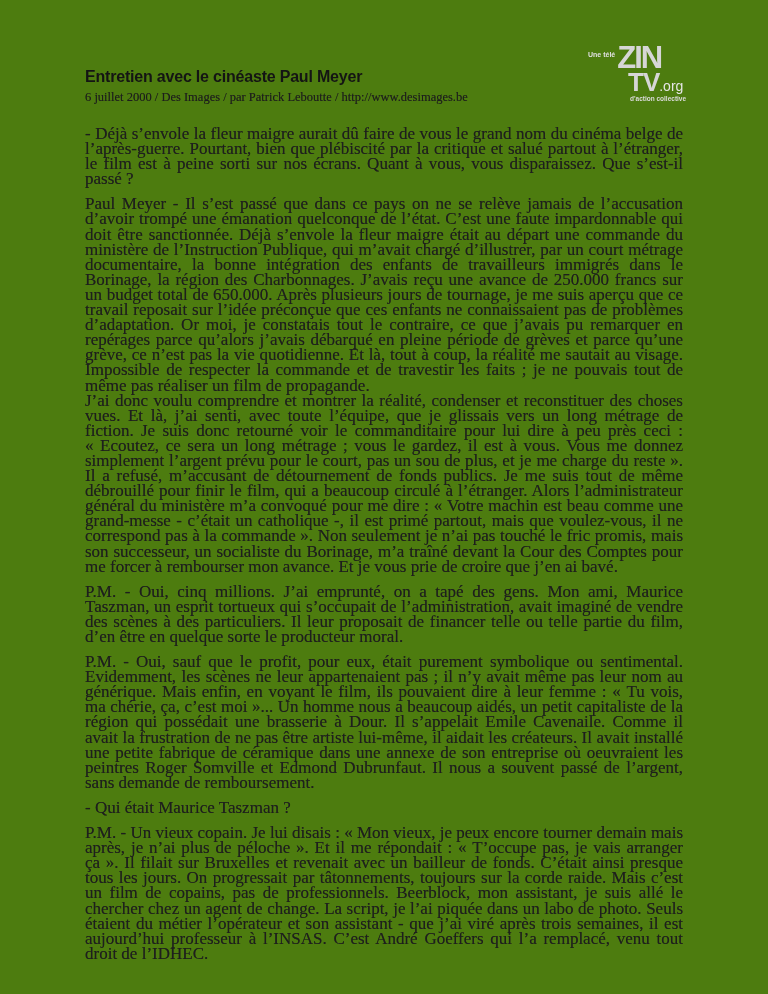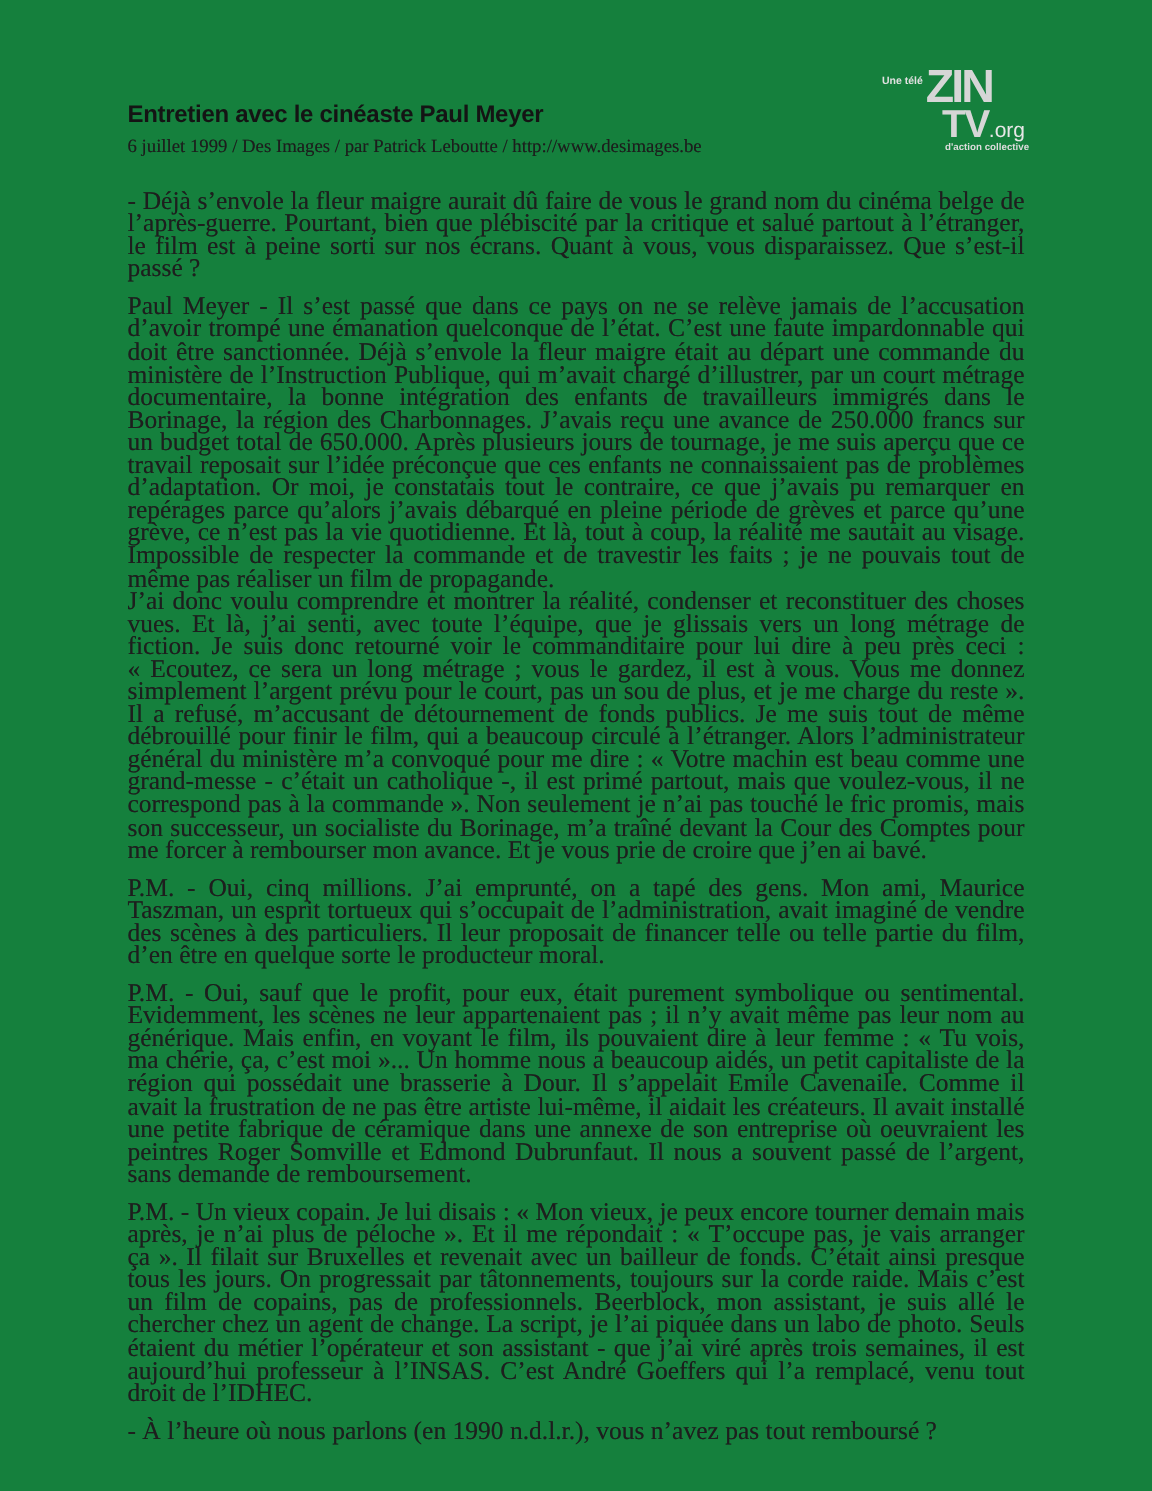--- a/index.html
+++ b/index.html
@@ -4,21 +4,21 @@
 <style>
   html, body {
     margin: 0;
     padding: 0;
     background: #ffffff;
   }
   .page {
     position: relative;
     width: 768px;
     height: 994px;
-    background: #15803d;
+    background: #4d7c0f;
     overflow: hidden;
     font-family: "Liberation Serif", serif;
   }
   .content {
     position: absolute;
     left: 85px;
     top: 68px;
     width: 598px;
   }
   .title {
@@ -114,25 +114,25 @@
     </div>
     <div class="logo-row2">
       <span class="logo-tv">TV</span>
         <span class="logo-org">.org</span>
     </div>
     <div class="logo-tagline-bottom">d'action collective</div>
   </div>
 
   <div class="content">
     <h1 class="title">Entretien avec le cinéaste Paul Meyer</h1>
-    <p class="byline">6 juillet 1999 / Des Images / par Patrick Leboutte / http://www.desimages.be</p>
+    <p class="byline">6 juillet 2000 / Des Images / par Patrick Leboutte / http://www.desimages.be</p>
     <div class="article">
         <p class="para">- Déjà s’envole la fleur maigre aurait dû faire de vous le grand nom du cinéma belge de l’après-guerre. Pourtant, bien que plébiscité par la critique et salué partout à l’étranger, le film est à peine sorti sur nos écrans. Quant à vous, vous disparaissez. Que s’est-il passé&nbsp;?</p>
         <p class="para continues">Paul Meyer - Il s’est passé que dans ce pays on ne se relève jamais de l’accusation d’avoir trompé une émanation quelconque de l’état. C’est une faute impardonnable qui doit être sanctionnée. Déjà s’envole la fleur maigre était au départ une commande du ministère de l’Instruction Publique, qui m’avait chargé d’illustrer, par un court métrage documentaire, la bonne intégration des enfants de travailleurs immigrés dans le Borinage, la région des Charbonnages. J’avais reçu une avance de 250.000 francs sur un budget total de 650.000. Après plusieurs jours de tournage, je me suis aperçu que ce travail reposait sur l’idée préconçue que ces enfants ne connaissaient pas de problèmes d’adaptation. Or moi, je constatais tout le contraire, ce que j’avais pu remarquer en repérages parce qu’alors j’avais débarqué en pleine période de grèves et parce qu’une grève, ce n’est pas la vie quotidienne. Et là, tout à coup, la réalité me sautait au visage. Impossible de respecter la commande et de travestir les faits&nbsp;; je ne pouvais tout de même pas réaliser un film de propagande.</p>
         <p class="para">J’ai donc voulu comprendre et montrer la réalité, condenser et reconstituer des choses vues. Et là, j’ai senti, avec toute l’équipe, que je glissais vers un long métrage de fiction. Je suis donc retourné voir le commanditaire pour lui dire à peu près ceci&nbsp;: «&nbsp;Ecoutez, ce sera un long métrage&nbsp;; vous le gardez, il est à vous. Vous me donnez simplement l’argent prévu pour le court, pas un sou de plus, et je me charge du reste&nbsp;». Il a refusé, m’accusant de détournement de fonds publics. Je me suis tout de même débrouillé pour finir le film, qui a beaucoup circulé à l’étranger. Alors l’administrateur général du ministère m’a convoqué pour me dire&nbsp;: «&nbsp;Votre machin est beau comme une grand-messe - c’était un catholique -, il est primé partout, mais que voulez-vous, il ne correspond pas à la commande&nbsp;». Non seulement je n’ai pas touché le fric promis, mais son successeur, un socialiste du Borinage, m’a traîné devant la Cour des Comptes pour me forcer à rembourser mon avance. Et je vous prie de croire que j’en ai bavé.</p>
         <p class="para">P.M. - Oui, cinq millions. J’ai emprunté, on a tapé des gens. Mon ami, Maurice Taszman, un esprit tortueux qui s’occupait de l’administration, avait imaginé de vendre des scènes à des particuliers. Il leur proposait de financer telle ou telle partie du film, d’en être en quelque sorte le producteur moral.</p>
         <p class="para">P.M. - Oui, sauf que le profit, pour eux, était purement symbolique ou sentimental. Evidemment, les scènes ne leur appartenaient pas&nbsp;; il n’y avait même pas leur nom au générique. Mais enfin, en voyant le film, ils pouvaient dire à leur femme&nbsp;: «&nbsp;Tu vois, ma chérie, ça, c’est moi&nbsp;»... Un homme nous a beaucoup aidés, un petit capitaliste de la région qui possédait une brasserie à Dour. Il s’appelait Emile Cavenaile. Comme il avait la frustration de ne pas être artiste lui-même, il aidait les créateurs. Il avait installé une petite fabrique de céramique dans une annexe de son entreprise où oeuvraient les peintres Roger Somville et Edmond Dubrunfaut. Il nous a souvent passé de l’argent, sans demande de remboursement.</p>
+        <p class="para">- Qui était Maurice Taszman&nbsp;?</p>
         <p class="para">P.M. - Un vieux copain. Je lui disais&nbsp;: «&nbsp;Mon vieux, je peux encore tourner demain mais après, je n’ai plus de péloche&nbsp;». Et il me répondait&nbsp;: «&nbsp;T’occupe pas, je vais arranger ça&nbsp;». Il filait sur Bruxelles et revenait avec un bailleur de fonds. C’était ainsi presque tous les jours. On progressait par tâtonnements, toujours sur la corde raide. Mais c’est un film de copains, pas de professionnels. Beerblock, mon assistant, je suis allé le chercher chez un agent de change. La script, je l’ai piquée dans un labo de photo. Seuls étaient du métier l’opérateur et son assistant - que j’ai viré après trois semaines, il est aujourd’hui professeur à l’INSAS. C’est André Goeffers qui l’a remplacé, venu tout droit de l’IDHEC.</p>
-        <p class="para">- À l’heure où nous parlons (en 1990 n.d.l.r.), vous n’avez pas tout remboursé&nbsp;?</p>
       </div>
   </div>
 
 </div>
 
 </body></html>

